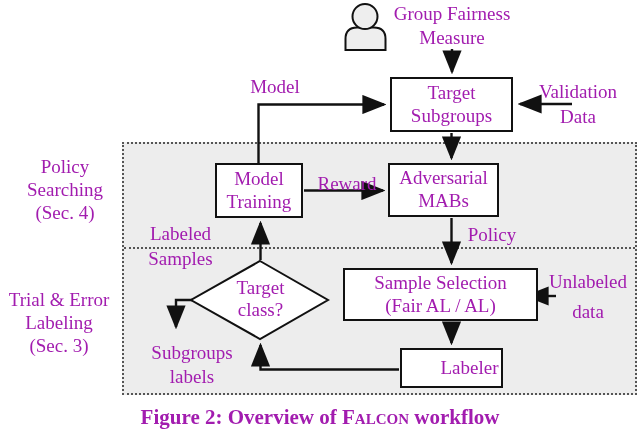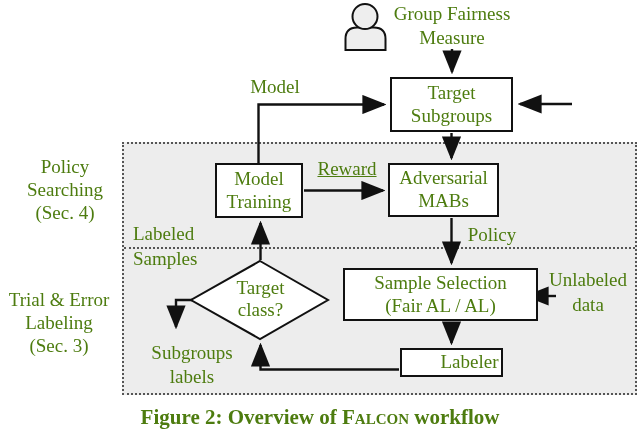--- a/index.html
+++ b/index.html
@@ -1,38 +1,38 @@
 <!DOCTYPE html>
 <html><head>
 <meta charset="utf-8">
 <style>
   html,body{margin:0;padding:0;background:#fff;}
   #fig{
     position:relative;width:640px;height:429px;overflow:hidden;
     background:#fff;font-family:"Liberation Serif","DejaVu Serif",serif;
-    color:#4d7c0f;
+    color:#a21caf;
   }
   .region{
     position:absolute;background:#ededed;border:2px dotted #555;
     box-sizing:border-box;
   }
   .divider{
     position:absolute;border-top:2px dotted #555;height:0;
   }
   svg.wires{position:absolute;left:0;top:0;z-index:2;}
   .node{
     position:absolute;background:#fff;border:2px solid #111;
     box-sizing:border-box;display:flex;align-items:center;justify-content:center;
     text-align:center;font-size:19px;line-height:1.2;white-space:pre-line;z-index:3;
   }
   .lbl{
     position:absolute;font-size:19px;line-height:24px;text-align:center;
     white-space:pre-line;z-index:4;
   }
-  .lbl.left-align{text-align:left;font-family:Liberation Serif, serif;}
+  .lbl.left-align{text-align:center;font-family:Liberation Serif, serif;}
   .diamond-label{
     position:absolute;font-size:19px;line-height:22px;text-align:center;
     white-space:pre-line;z-index:4;
   }
   .caption{
     position:absolute;left:0;top:405px;width:640px;text-align:center;
     font-weight:bold;font-size:21px;z-index:5;white-space:nowrap;
   }
   .caption .sc{font-variant:small-caps;}
 </style>
@@ -81,36 +81,38 @@
 
   <div class="node" style="left:215px;top:163px;width:88px;height:55px;">Model
 Training</div>
 
   <div class="node" style="left:388px;top:163px;width:111px;height:54px;">Adversarial
 MABs</div>
 
   <div class="node" style="left:343px;top:268px;width:195px;height:53px;">Sample Selection
 (Fair AL / AL)</div>
 
-  <div class="node" style="left:400px;top:348px;width:103px;height:29px;padding-left:36px;">Labeler</div>
+  <div class="node" style="left:400px;top:348px;width:103px;height:40px;padding-left:36px;">Labeler</div>
 
   <div class="diamond-label" style="left:200px;top:277px;width:121px;">Target
 class?</div>
 
   <div class="lbl" style="left:245px;top:75px;width:60px;">Model</div>
 
-  <div class="lbl" style="left:311px;top:157px;width:72px;text-decoration:underline;">Reward</div>
+  <div class="lbl" style="left:311px;top:172px;width:72px;">Reward</div>
 
   <div class="lbl" style="left:461px;top:223px;width:62px;">Policy</div>
 
   <div class="lbl left-align" style="left:133px;top:221px;width:95px;line-height:25px;">Labeled
 Samples</div>
 
+  <div class="lbl" style="left:528px;top:79px;width:100px;line-height:25px;">Validation
+Data</div>
 
-  <div class="lbl" style="left:539px;top:267px;width:98px;line-height:25px;">Unlabeled
+  <div class="lbl" style="left:539px;top:267px;width:98px;line-height:30px;">Unlabeled
 data</div>
 
   <div class="lbl" style="left:132px;top:341px;width:120px;">Subgroups
 labels</div>
 
   <div class="lbl" style="left:1px;top:155px;width:128px;line-height:23px;">Policy
 Searching
 (Sec. 4)</div>
 
   <div class="lbl" style="left:0px;top:288px;width:118px;line-height:23px;">Trial &amp; Error

